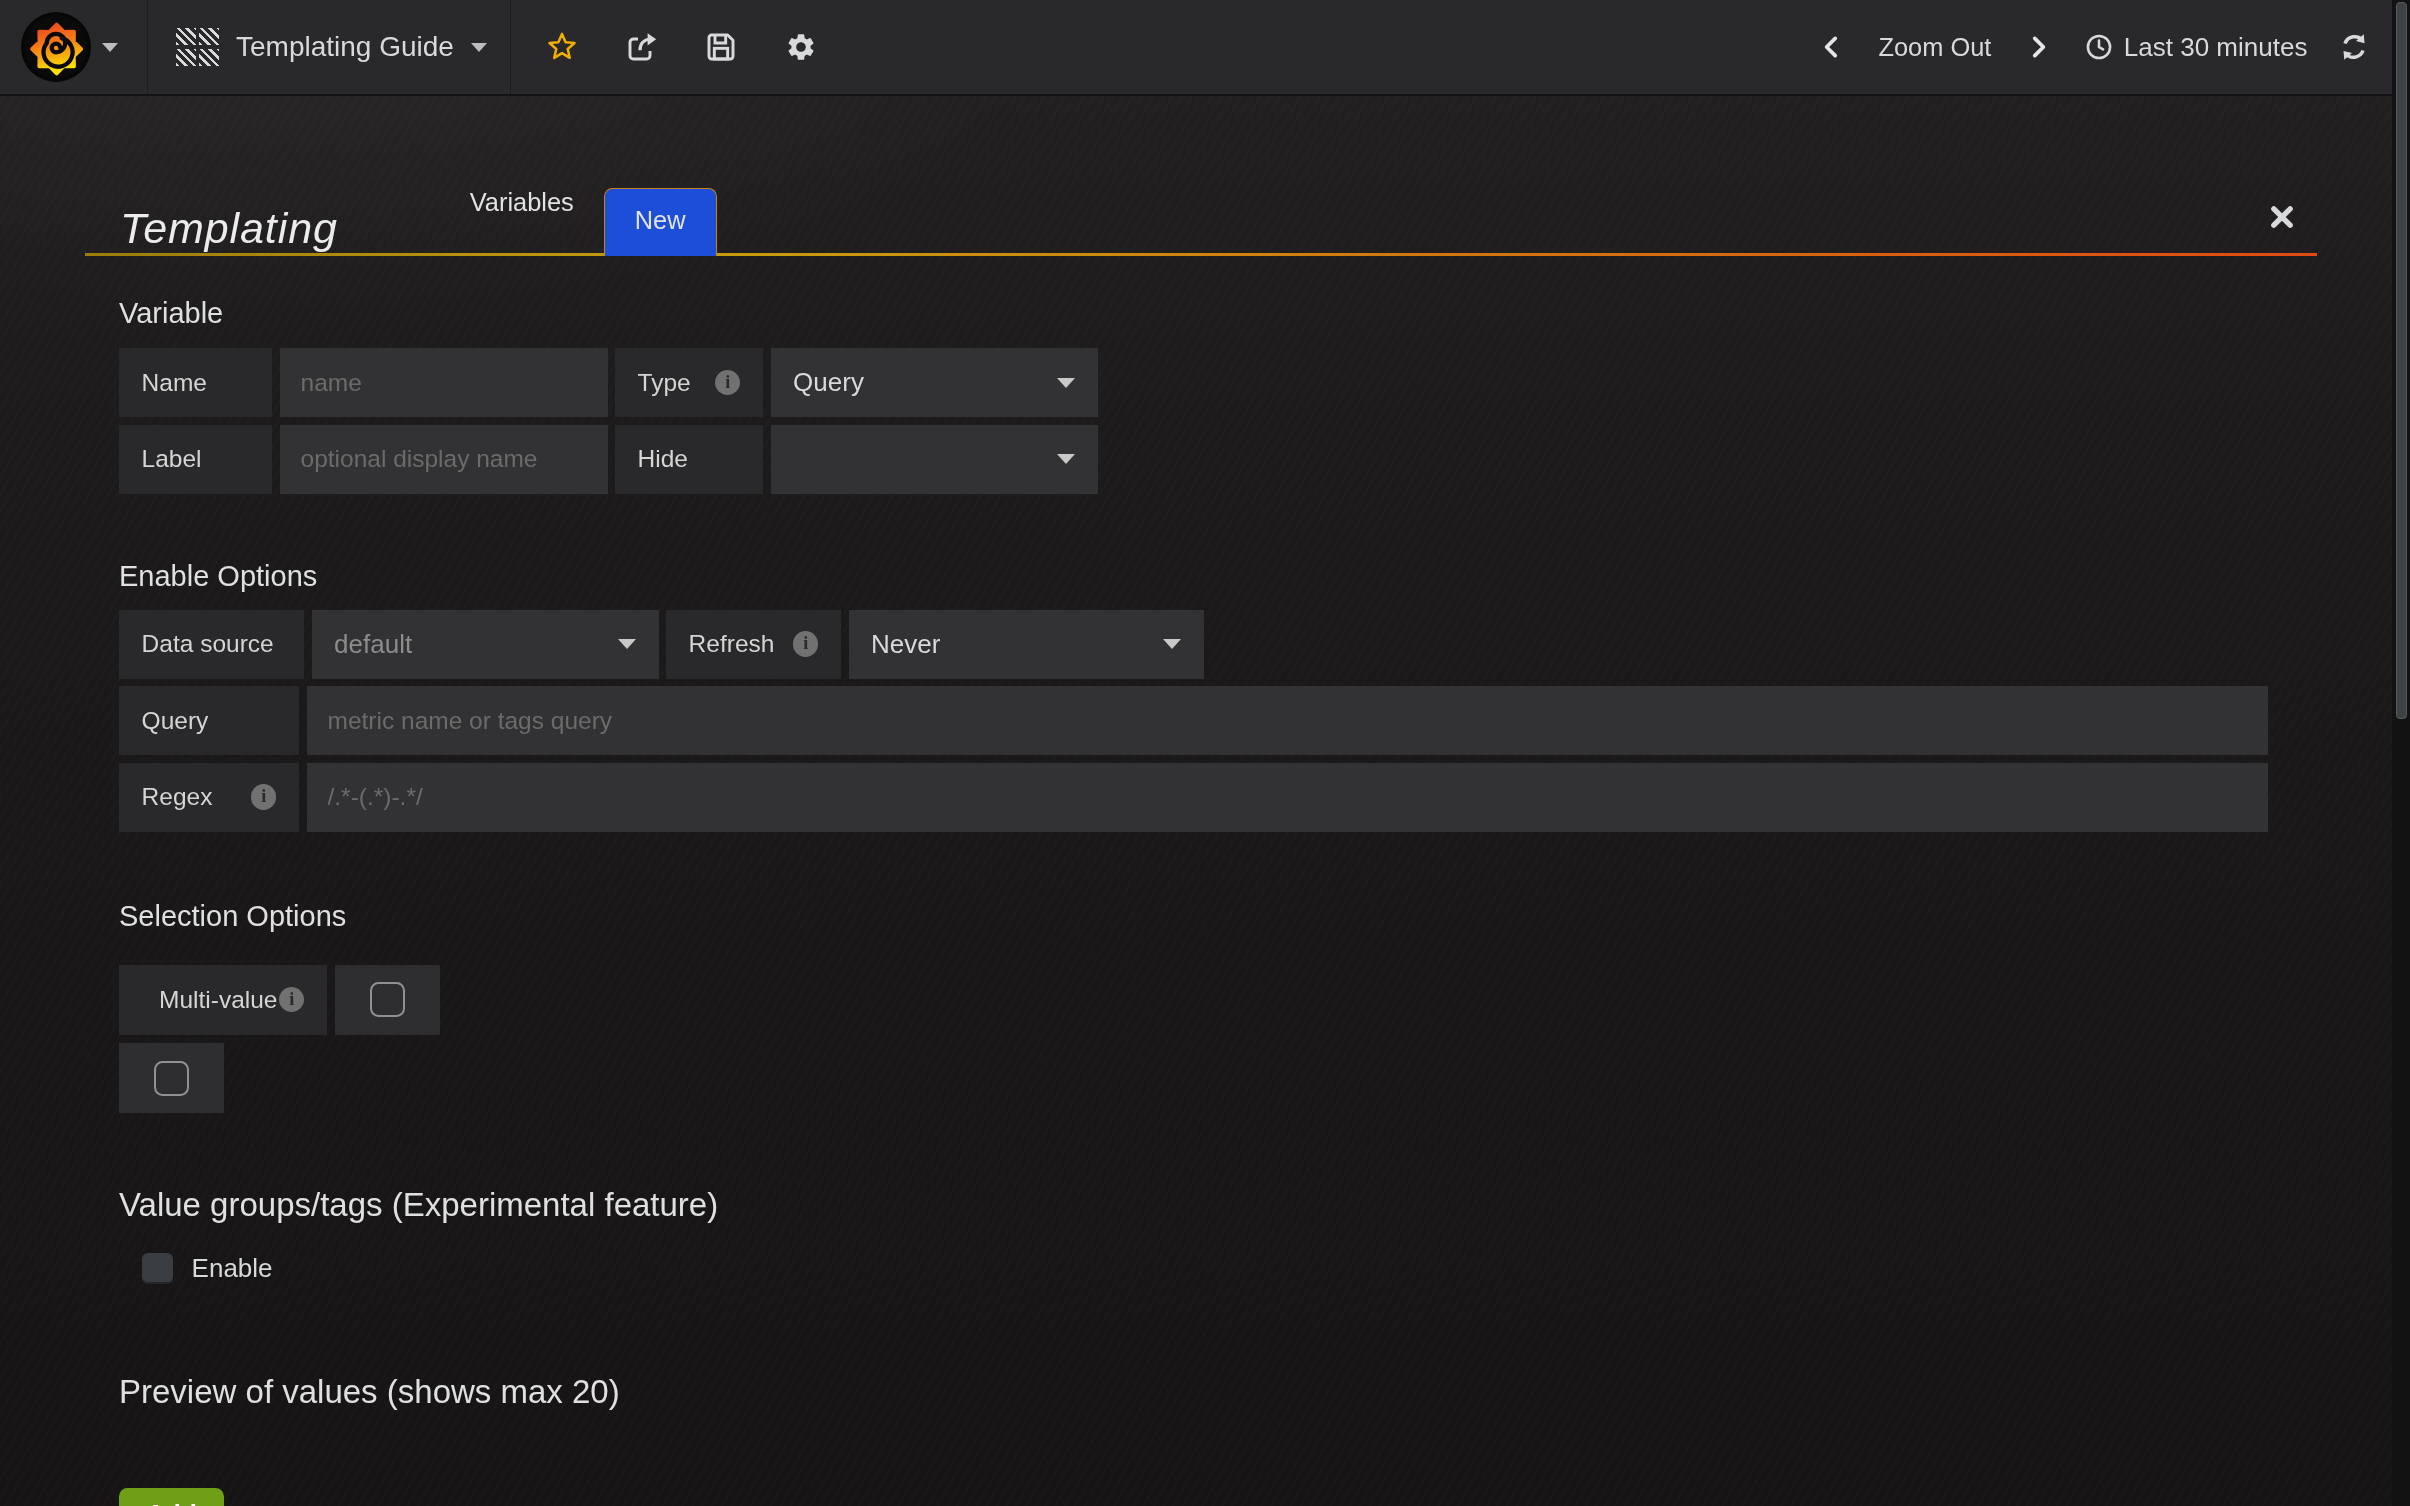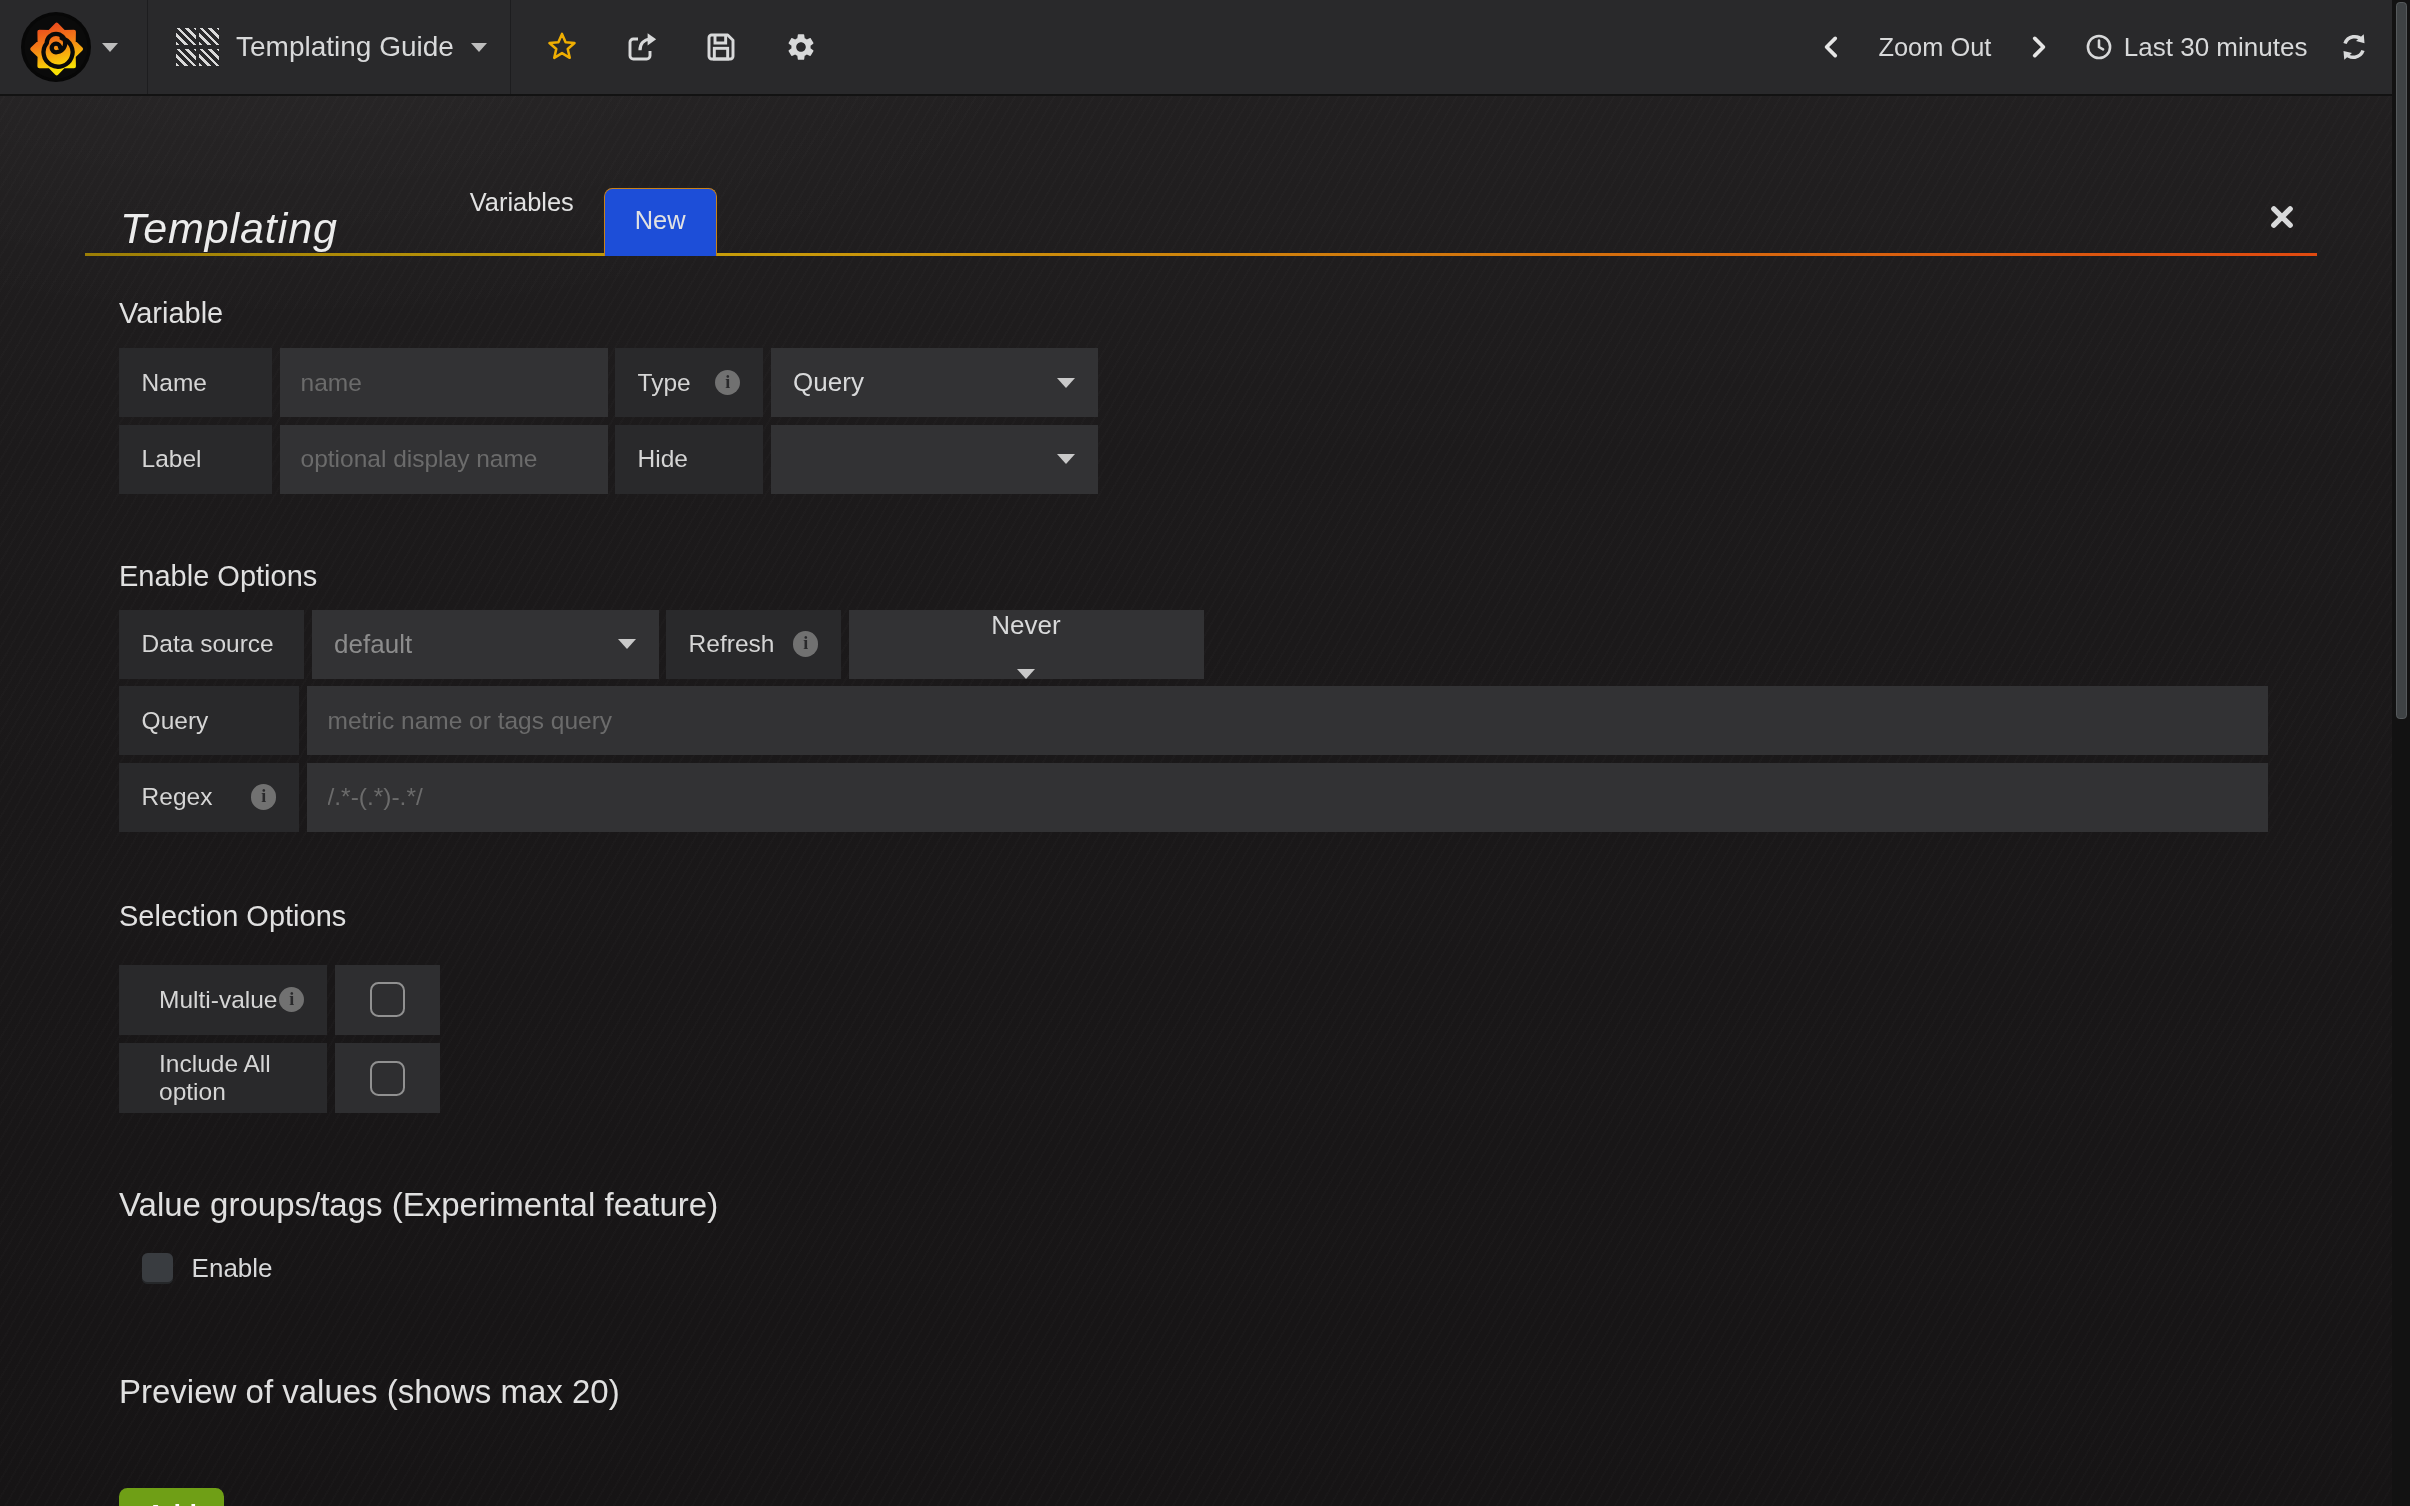--- a/index.html
+++ b/index.html
@@ -85,21 +85,21 @@
   .finput::placeholder{ color:#6b6b6b; opacity:1; }
   .fselect{
     background:#323234; height:69px; display:flex; align-items:center;
     justify-content:space-between; padding:0 22.6px; cursor:pointer; flex:none;
   }
   .fselect .val{ font-size:26px; color:#d8d9da; }
   .fselect .val.muted{ color:#8c8c8c; }
   .sel-caret{ width:0; height:0; border-left:9.4px solid transparent; border-right:9.4px solid transparent; border-top:10.4px solid #c9c9c9; }
 
   .w163{ width:153px; } .w348{ width:328px; } .w157{ width:148px; } .w347{ width:327px; }
-  .w196{ width:185px; } .w369{ width:347px;gap:45px; } .w186{ width:175px; } .w377{ width:355px;flex-direction:column; }
+  .w196{ width:185px; } .w369{ width:347px;gap:45px; } .w186{ width:175px; } .w377{ width:355px; }
   .w191{ width:180px; } .w2083{ width:1961px; } .w272{ width:208px;padding-left:40px; }
 
   .info-icon{
     width:25.4px; height:25.4px; border-radius:50%; background:#717171; color:#29292b;
     font-size:18px; font-weight:bold; display:inline-flex; align-items:center; justify-content:center;
     font-family:"Liberation Serif", serif; cursor:pointer; flex:none;
   }
   .check-tile{ width:105px; height:70px; background:#2e2e30; display:flex; align-items:center; justify-content:center; cursor:pointer; flex:none; }
   .srow{ height:70px; margin-bottom:8.5px; }
   .srow .flabel{ height:70px; }
@@ -279,21 +279,20 @@
       <div class="frow srow">
         <span class="flabel spread w272">
           <span>Multi-value</span>
           <span class="info-icon">i</span>
         </span>
         <div class="check-tile">
           <span class="checkbox"></span>
         </div>
       </div>
       <div class="frow srow">
-        <span class="flabel w272">Include All option</span>
         <div class="check-tile">
           <span class="checkbox"></span>
         </div>
       </div>
 
       <h2 class="big h-groups">Value groups/tags (Experimental feature)</h2>
       <div class="enable-row">
         <span class="enable-box"></span>
         <span class="enable-label">Enable</span>
       </div>

